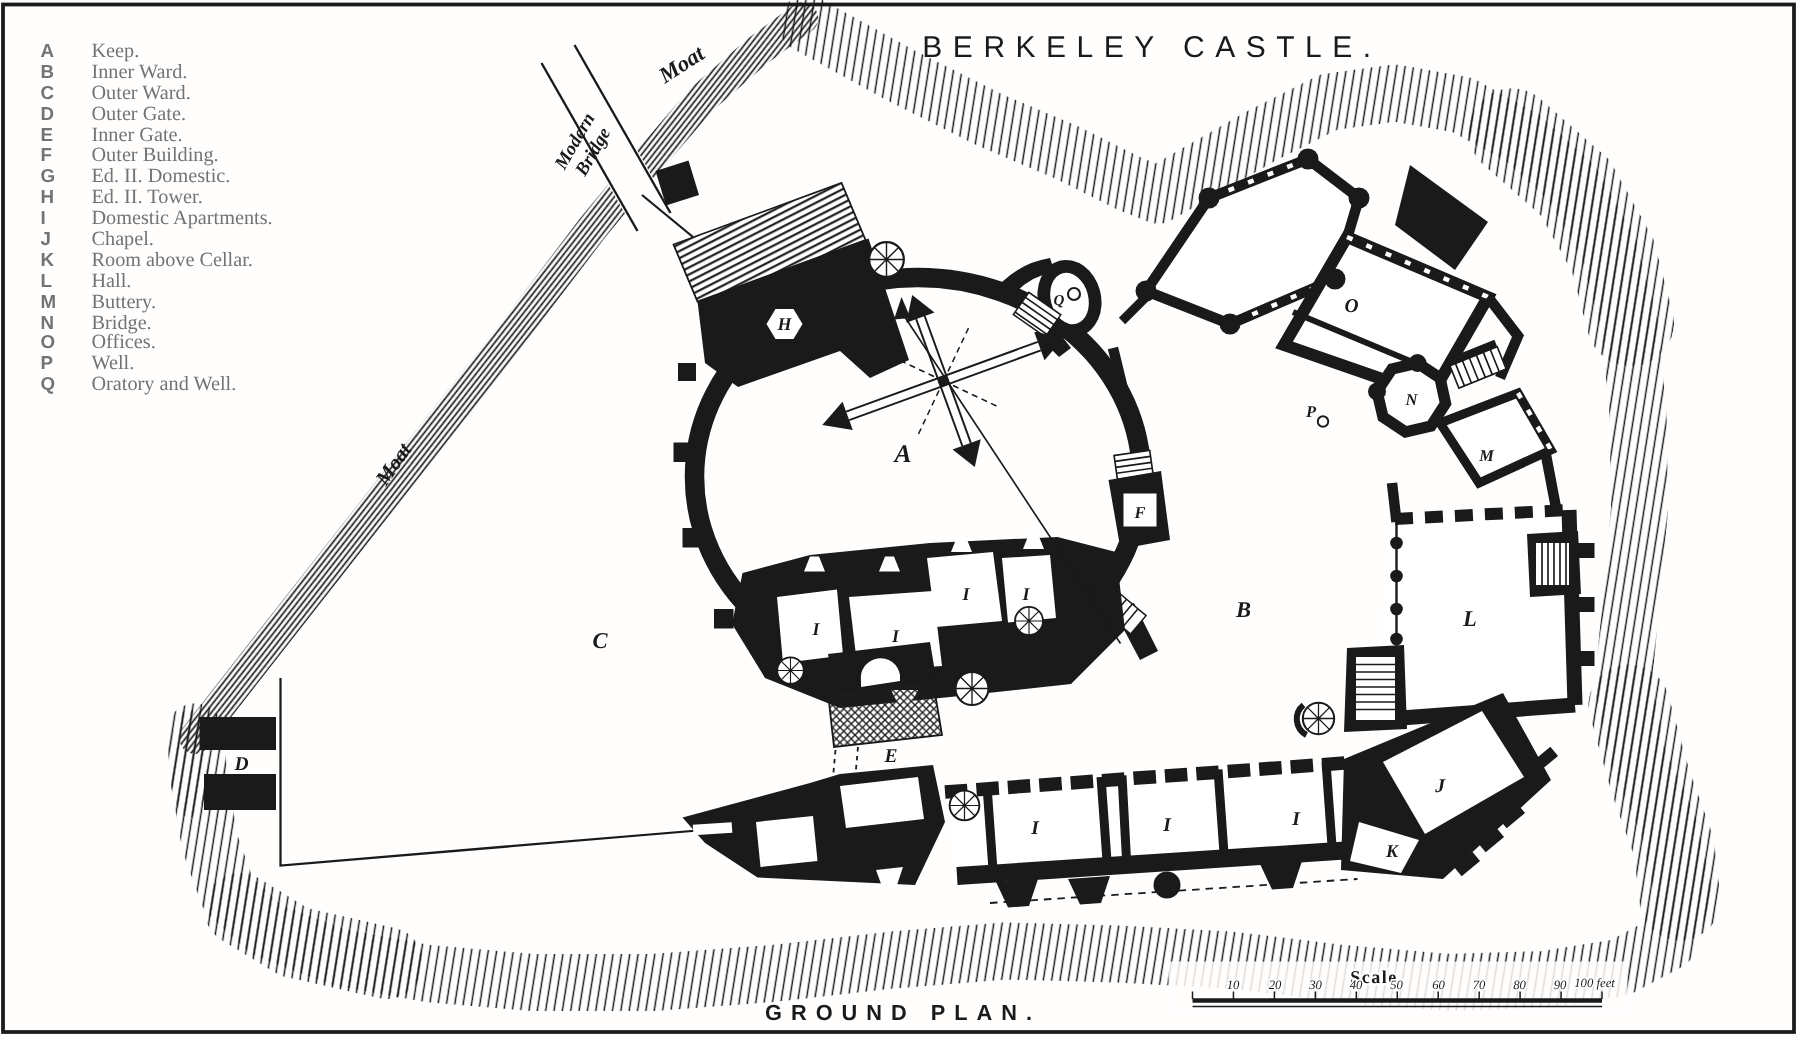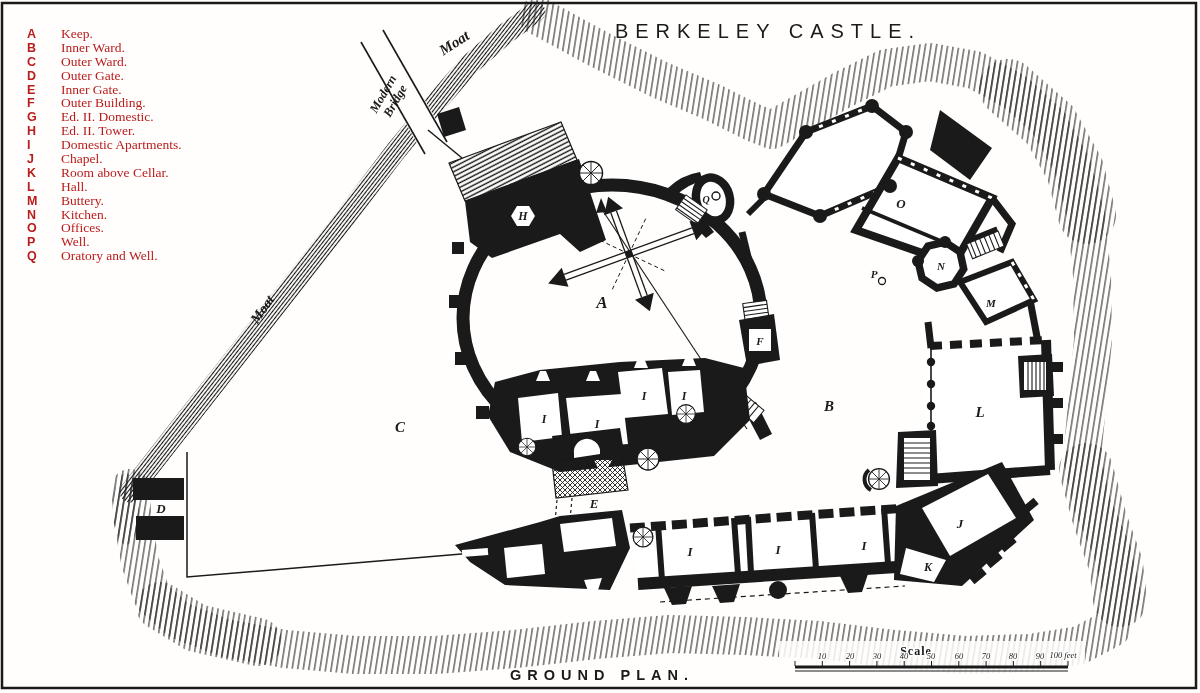--- a/index.html
+++ b/index.html
@@ -1,21 +1,21 @@
 <!DOCTYPE html>
 <html><head>
 <meta charset="utf-8">
 <style>
   html,body{margin:0;padding:0;background:#ffffff;}
   .page{position:relative;width:1200px;height:693px;background:#fffefd;overflow:hidden;
         font-family:"Liberation Serif",serif;color:#1a1a1a;}
   .plan-svg{position:absolute;left:0;top:0;}
   
   .legend{position:absolute;left:24px;top:27px;z-index:5;}
-  .lrow{height:13.9px;line-height:13.9px;white-space:nowrap;font-size:13.5px;color:#b91c1c;}
+  .lrow{height:13.9px;line-height:13.9px;white-space:nowrap;font-size:13.5px;color:#737373;}
   .lkey{display:inline-block;width:34px;font-family:"Liberation Sans",sans-serif;
         font-weight:700;font-size:12.5px;padding-left:3px;}
   .llab{font-family:"Liberation Serif",serif;}
   
   svg text{fill:#1a1a1a;font-family:"Liberation Serif",serif;}
   .marker{font-style:italic;font-weight:700;text-anchor:middle;}
   .title-text{font-family:"Liberation Sans",sans-serif;font-size:20px;letter-spacing:7px;text-anchor:middle;}
   .caption-text{font-family:"Liberation Sans",sans-serif;font-size:14.5px;font-weight:700;
                 letter-spacing:6px;text-anchor:middle;}
   .moat-label{font-style:italic;font-weight:700;font-size:15px;text-anchor:middle;}
@@ -36,21 +36,21 @@
     <div class="lrow"><span class="lkey">D</span><span class="llab">Outer Gate.</span></div>
     <div class="lrow"><span class="lkey">E</span><span class="llab">Inner Gate.</span></div>
     <div class="lrow"><span class="lkey">F</span><span class="llab">Outer Building.</span></div>
     <div class="lrow"><span class="lkey">G</span><span class="llab">Ed. II. Domestic.</span></div>
     <div class="lrow"><span class="lkey">H</span><span class="llab">Ed. II. Tower.</span></div>
     <div class="lrow"><span class="lkey">I</span><span class="llab">Domestic Apartments.</span></div>
     <div class="lrow"><span class="lkey">J</span><span class="llab">Chapel.</span></div>
     <div class="lrow"><span class="lkey">K</span><span class="llab">Room above Cellar.</span></div>
     <div class="lrow"><span class="lkey">L</span><span class="llab">Hall.</span></div>
     <div class="lrow"><span class="lkey">M</span><span class="llab">Buttery.</span></div>
-    <div class="lrow"><span class="lkey">N</span><span class="llab">Kitchen.</span></div>
+    <div class="lrow"><span class="lkey">N</span><span class="llab">Bridge.</span></div>
     <div class="lrow"><span class="lkey">O</span><span class="llab">Offices.</span></div>
     <div class="lrow"><span class="lkey">P</span><span class="llab">Well.</span></div>
     <div class="lrow"><span class="lkey">Q</span><span class="llab">Oratory and Well.</span></div>
   </div>
 
   <svg class="plan-svg" width="1200" height="693" viewBox="0 0 1200 693">
     <defs>
       <pattern id="bank" width="5.5" height="5.5" patternUnits="userSpaceOnUse" patternTransform="rotate(9)">
         <line x1="2.7" y1="-1" x2="2.7" y2="6.5" stroke="#1e1e1e" stroke-width="1"></line>
       </pattern>

